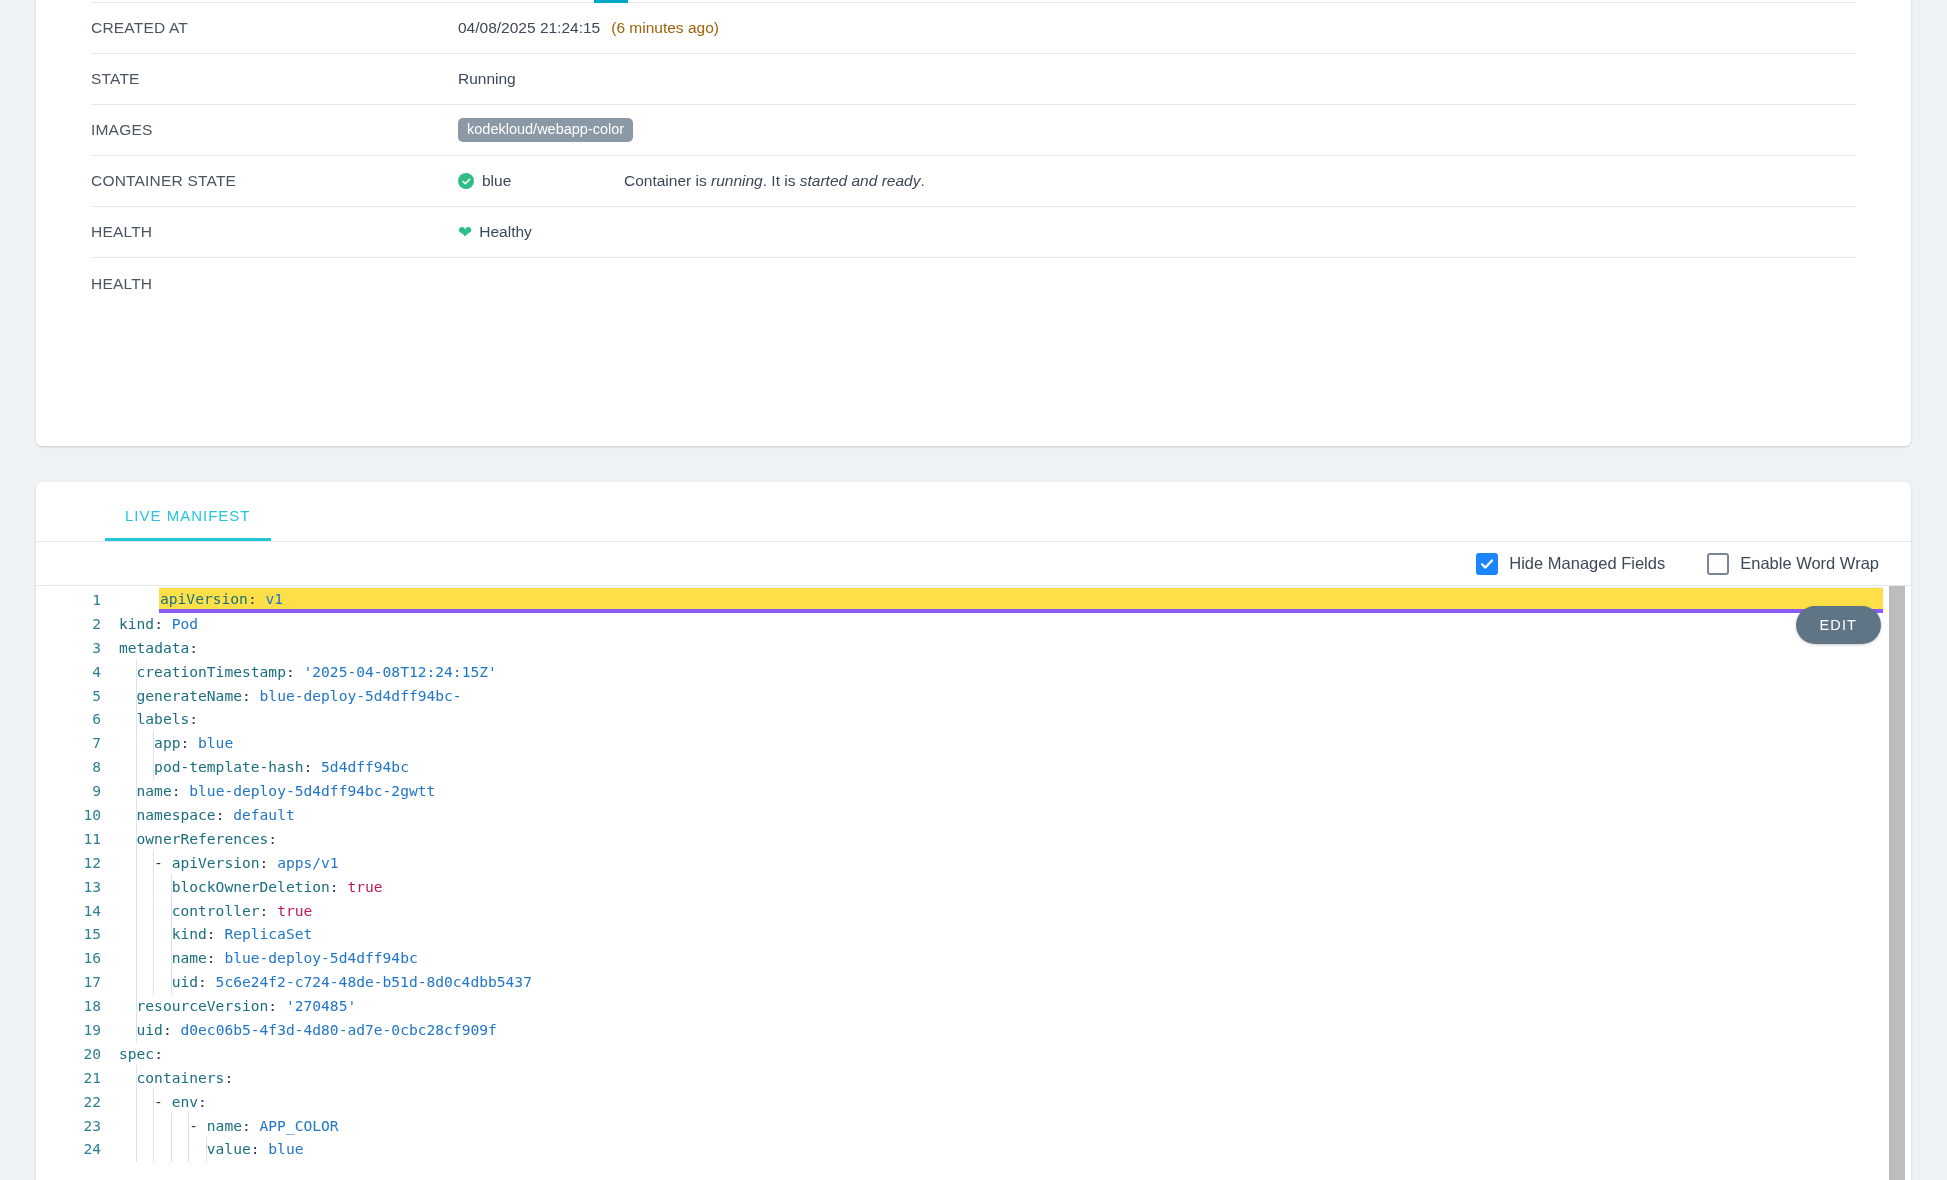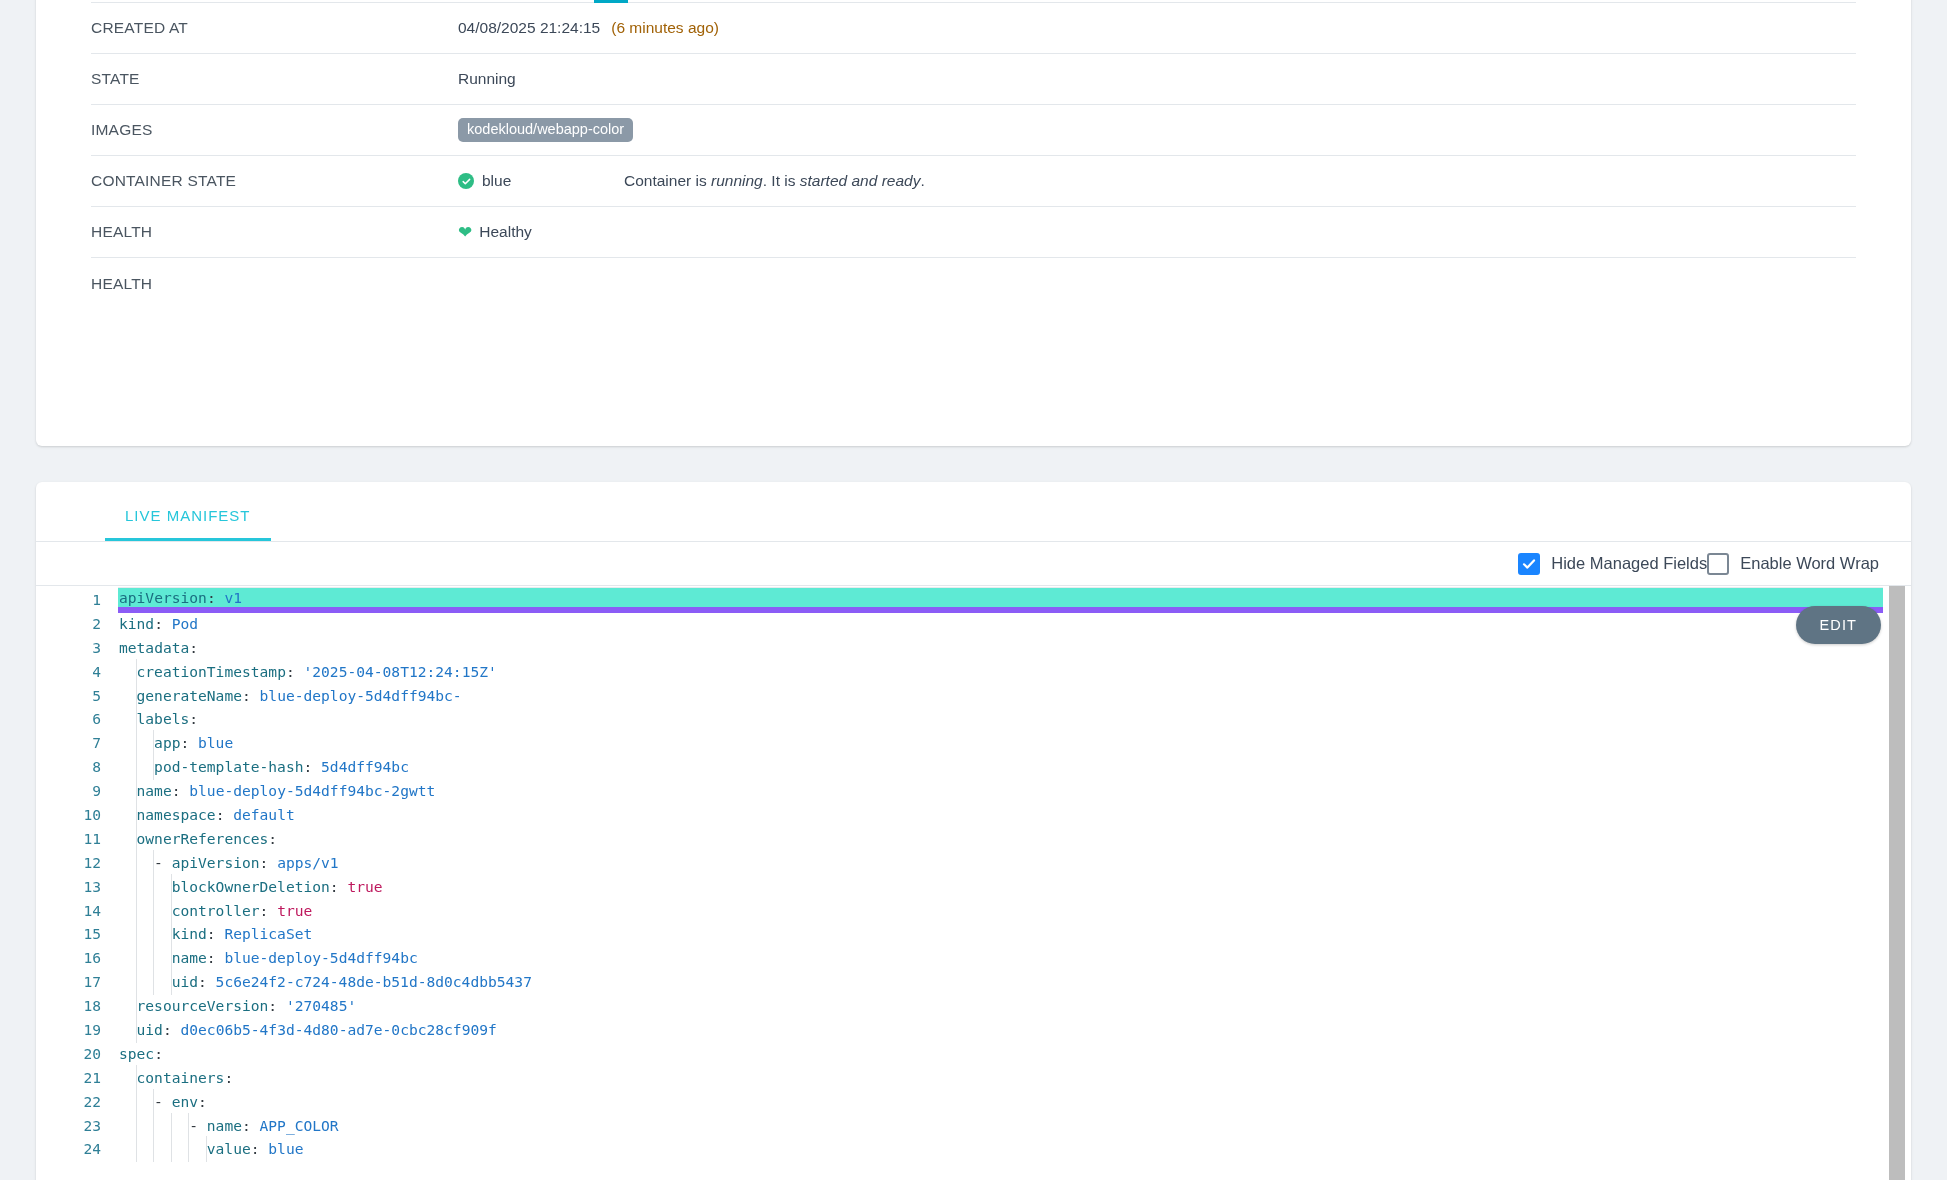--- a/index.html
+++ b/index.html
@@ -128,20 +128,21 @@
     margin-left: 24px;
     cursor: pointer;
   }
   .mf-toolbar {
     position: relative;
     height: 44px;
     display: flex;
     align-items: center;
     justify-content: flex-end;
     padding-right: 32px;
+    gap: 42px;
     border-bottom: 1px solid #e3e7eb;
   }
   .cb-wrap {
     display: flex;
     align-items: center;
     gap: 11px;
     cursor: pointer;
   }
   .cb-box {
     width: 22px; height: 22px;
@@ -195,23 +196,24 @@
     line-height: 23.9px;
     padding-top: 2px;
   }
   .cline {
     display: flex;
     height: 23.9px;
     white-space: pre;
     position: relative;
   }
   .cline.active .ccode-inner {
-    background: #5eead4;
+    background: #fde047;
     border-top: 1px solid #e9ebee;
-    border-bottom: 6px solid #8b5cf6;
+    border-bottom: 4px solid #8b5cf6;
+    margin-left: 41px;
   }
   .gutter {
     width: 82px;
     flex: 0 0 82px;
     text-align: right;
     padding-right: 17px;
     color: #2f7f96;
     user-select: none;
   }
   .ccode {

